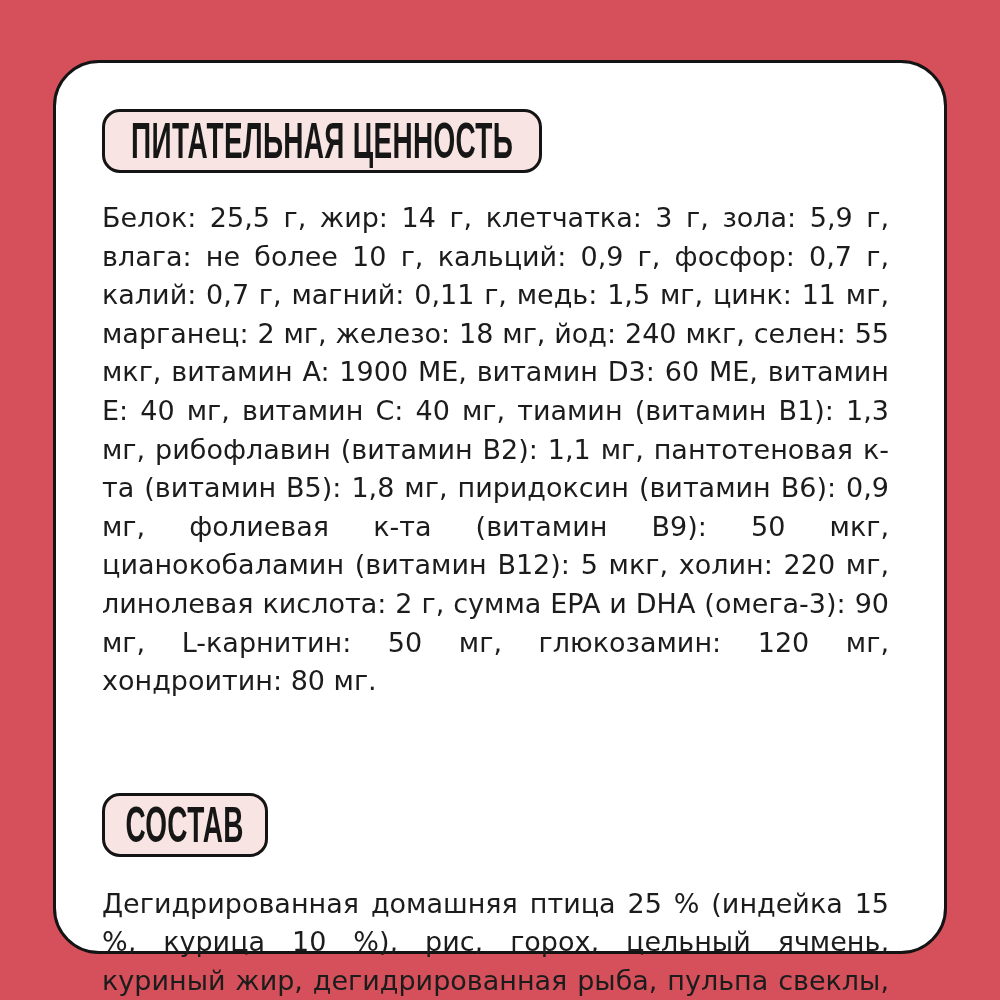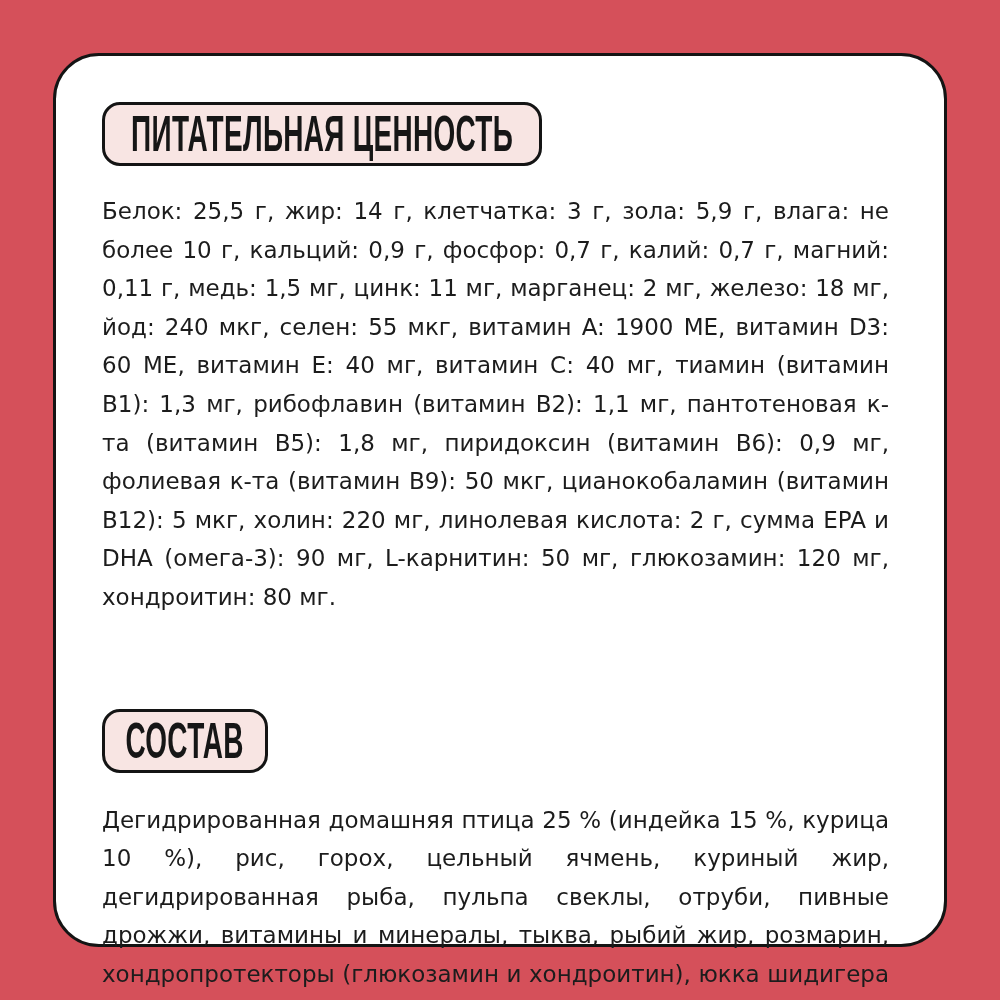--- a/index.html
+++ b/index.html
@@ -7,21 +7,21 @@
       width: 1000px;
       height: 1000px;
       overflow: hidden;
       font-family: "DejaVu Sans", "Liberation Sans", sans-serif;
     }
     body { background: #D5505A; position: relative; }
 
     .card {
       position: absolute;
       left: 53px;
-      top: 53px;
+      top: 60px;
       width: 894px;
       height: 894px;
       background: #FFFFFF;
       border: 3px solid #141414;
       border-radius: 46px;
       padding: 46px 58px 40px 46px;
     }
 
     .section { display: block; }
     .section + .section { margin-top: 92px; }
@@ -48,21 +48,21 @@
       white-space: nowrap;
       display: inline-block;
       transform: scaleX(0.56);
       transform-origin: center center;
       letter-spacing: 0.5px;
     }
 
     .section-text {
       margin-top: 26px;
       width: 787px;
-      font-size: 23px;
+      font-size: 27px;
       line-height: 38.6px;
       color: #1C1C1C;
       text-align: justify;
       text-justify: inter-word;
     }
     .section + .section .section-text { margin-top: 28px; }
   </style>
 </head>
 <body>
 

